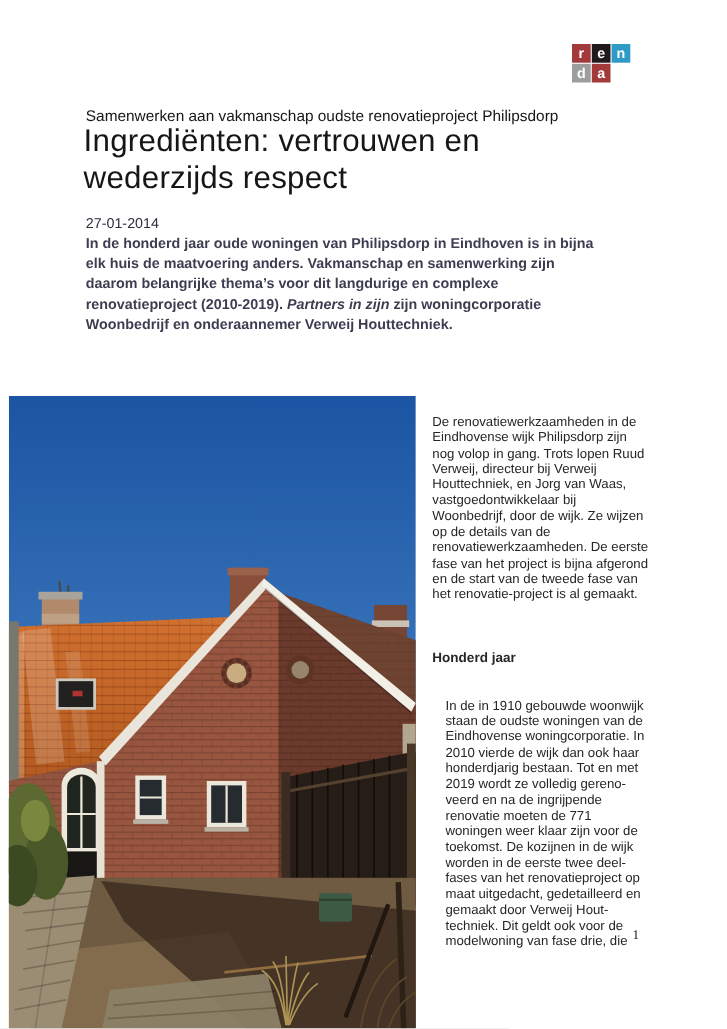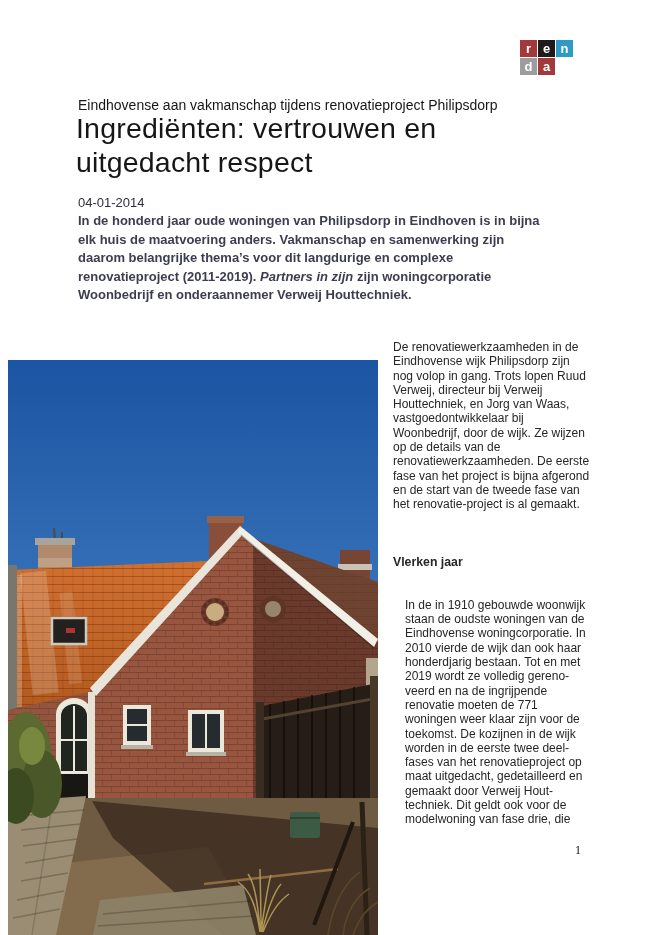--- a/index.html
+++ b/index.html
@@ -24,43 +24,43 @@
   .kicker { position:absolute; left:78px; top:97px; width:470px; font-size:14px; color:#161616; }
   .title  { position:absolute; left:76px; top:112px; width:430px; font-size:28.5px; line-height:33.5px; font-weight:400; color:#161616; letter-spacing:0.2px; }
   .date   { position:absolute; left:78px; top:195px; font-size:13px; color:#2e2e3e; }
   .intro  { position:absolute; left:78px; top:212px; width:466px; font-size:13px; line-height:18.6px; font-weight:bold; color:#3d3d51; }
   .intro .it { font-style:italic; }
   .byline { position:absolute; left:78px; top:329px; font-size:12.5px; color:#222222; }
   
   .photo { position:absolute; left:8px; top:360px; width:370px; height:575px; }
   .photo svg { display:block; }
   
-  .col { position:absolute; left:393px; top:340px; width:198px; font-size:12px; line-height:14.3px; color:#262626; }
+  .col { position:absolute; left:393px; top:376px; width:198px; font-size:12px; line-height:14.3px; color:#262626; }
   .col p { margin:0; }
   .col .h { font-weight:bold; margin-top:43px; font-size:12.3px; }
   .col .p2 { margin-top:29px;margin-left:12px; }
   .pagenum { position:absolute; left:575px; top:843px; font-family:"Liberation Serif", serif; font-size:12px; color:#111111; }
 </style>
 </head>
 <body>
 
 <div class="page">
 
   <div class="logo">
     <span class="blk b0" style="background: rgb(162, 58, 60);">r</span>
     <span class="blk b1" style="background: rgb(32, 26, 28);">e</span>
     <span class="blk b2" style="background: rgb(46, 154, 198);">n</span>
     <span class="blk b3" style="background: rgb(157, 157, 159);">d</span>
     <span class="blk b4" style="background: rgb(162, 58, 60);">a</span>
   </div>
 
-  <div class="kicker">Eindhovense aan vakmanschap tijdens renovatieproject Philipsdorp</div>
-  <h1 class="title" style="margin:0;">Ingrediënten: vertrouwen en uitgedacht respect</h1>
-  <div class="date">04-01-2014</div>
-  <div class="intro"><span>In de honderd jaar oude woningen van Philipsdorp in Eindhoven is in bijna elk huis de maatvoering anders. Vakmanschap en samenwerking zijn daarom belangrijke thema’s voor dit langdurige en complexe renovatieproject (2011-2019). </span><span class="it">Partners in zijn</span><span> zijn woningcorporatie Woonbedrijf en onderaannemer Verweij Houttechniek.</span></div>
+  <div class="kicker">Samenwerken aan vakmanschap oudste renovatieproject Philipsdorp</div>
+  <h1 class="title" style="margin:0;">Ingrediënten: vertrouwen en wederzijds respect</h1>
+  <div class="date">27-01-2014</div>
+  <div class="intro"><span>In de honderd jaar oude woningen van Philipsdorp in Eindhoven is in bijna elk huis de maatvoering anders. Vakmanschap en samenwerking zijn daarom belangrijke thema’s voor dit langdurige en complexe renovatieproject (2010-2019). </span><span class="it">Partners in zijn</span><span> zijn woningcorporatie Woonbedrijf en onderaannemer Verweij Houttechniek.</span></div>
 
   <div class="photo" role="img" aria-label="Achtertuin van gerenoveerde bakstenen woningen in Philipsdorp onder strakblauwe lucht">
     <svg width="370" height="575" viewBox="0 0 370 575" xmlns="http://www.w3.org/2000/svg">
       <defs>
         <linearGradient id="skyg" x1="0" y1="0" x2="0" y2="1">
           <stop offset="0" stop-color="#1b55a3"></stop>
           <stop offset="1" stop-color="#447fc2"></stop>
         </linearGradient>
         <linearGradient id="roofg" x1="0" y1="0" x2="0" y2="1">
           <stop offset="0" stop-color="#d07030"></stop>
@@ -174,18 +174,18 @@
         <ellipse cx="18" cy="400" rx="26" ry="48" fill="#5c6a31"></ellipse>
         <ellipse cx="34" cy="424" rx="20" ry="34" fill="#4a5829"></ellipse>
         <ellipse cx="8" cy="436" rx="18" ry="28" fill="#3c4a22"></ellipse>
         <ellipse cx="24" cy="386" rx="13" ry="19" fill="#79883f"></ellipse>
       </g>
     </svg>
   </div>
 
   <div class="col">
     <p>De renovatiewerkzaamheden in de Eindhovense wijk Philipsdorp zijn nog volop in gang. Trots lopen Ruud Verweij, directeur bij Verweij Houttechniek, en Jorg van Waas, vastgoedontwikkelaar bij Woonbedrijf, door de wijk. Ze wijzen op de details van de renovatiewerkzaamheden. De eerste fase van het project is bijna afgerond en de start van de tweede fase van het renovatie-project is al gemaakt.</p>
-    <p class="h">Vlerken jaar</p>
+    <p class="h">Honderd jaar</p>
     <p class="p2">In de in 1910 gebouwde woonwijk staan de oudste woningen van de Eindhovense woningcorporatie. In 2010 vierde de wijk dan ook haar honderdjarig bestaan. Tot en met 2019 wordt ze volledig gereno-veerd en na de ingrijpende renovatie moeten de 771 woningen weer klaar zijn voor de toekomst. De kozijnen in de wijk worden in de eerste twee deel-fases van het renovatieproject op maat uitgedacht, gedetailleerd en gemaakt door Verweij Hout-techniek. Dit geldt ook voor de modelwoning van fase drie, die</p>
   </div>
 
   <div class="pagenum">1</div>
 </div>
 
 </body></html>

